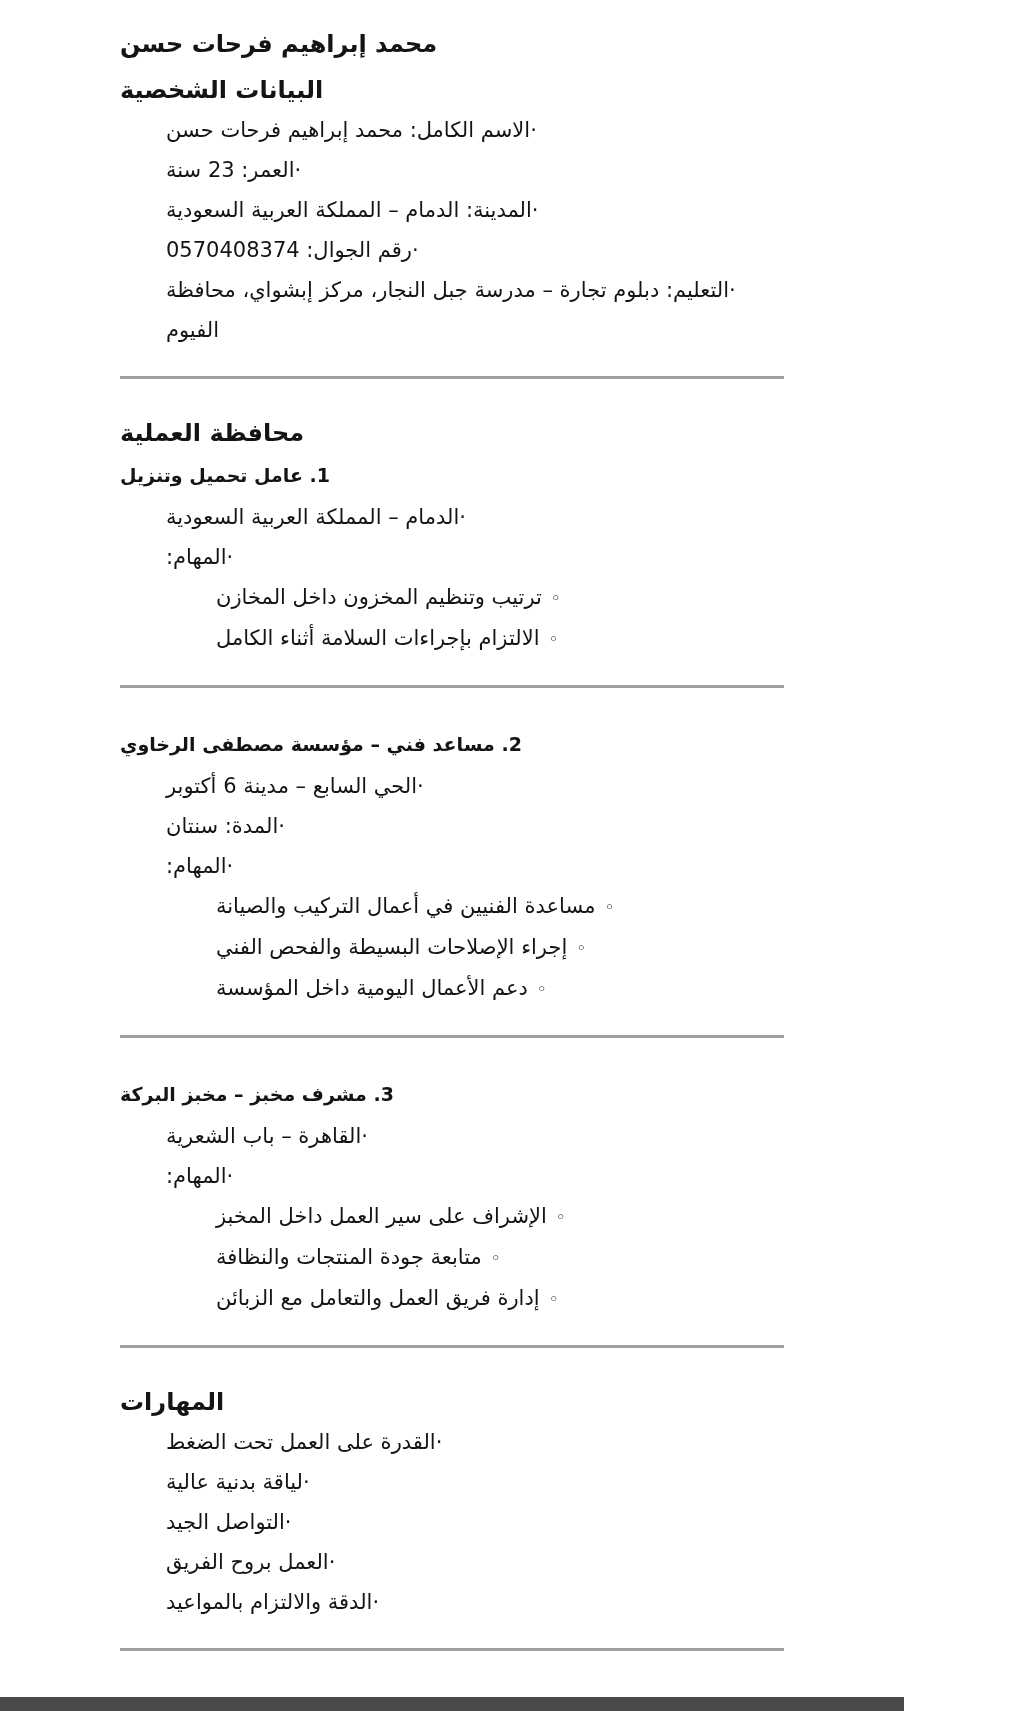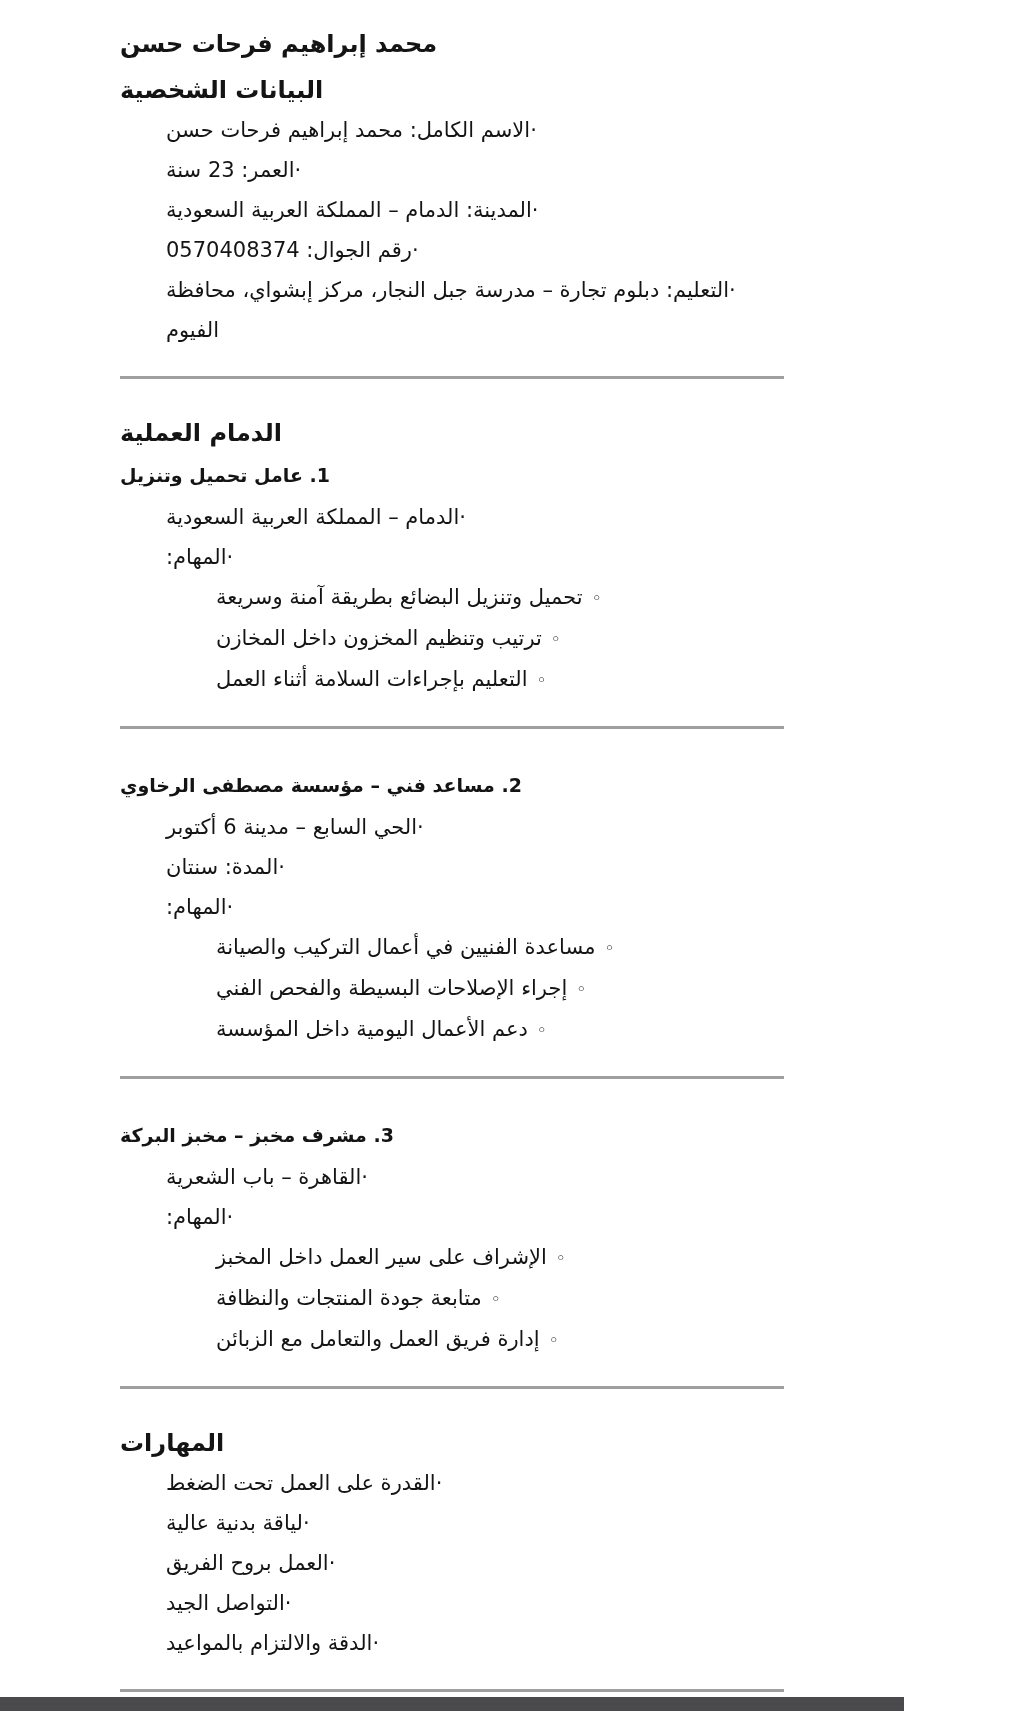--- a/index.html
+++ b/index.html
@@ -68,28 +68,27 @@
     <h2 class="sec-heading">البيانات الشخصية</h2>
 
     <p class="li l1"><span class="mk1">·</span><span class="lbl">الاسم الكامل:</span><span class="val"> محمد إبراهيم فرحات حسن</span></p>
     <p class="li l1"><span class="mk1">·</span><span class="lbl">العمر:</span><span class="val"> 23 سنة</span></p>
     <p class="li l1"><span class="mk1">·</span><span class="lbl">المدينة:</span><span class="val"> الدمام – المملكة العربية السعودية</span></p>
     <p class="li l1"><span class="mk1">·</span><span class="lbl">رقم الجوال:</span><span class="val"> 0570408374</span></p>
     <p class="li l1"><span class="mk1">·</span><span class="lbl">التعليم:</span><span class="val"> دبلوم تجارة – مدرسة جبل النجار، مركز إبشواي، محافظة الفيوم</span></p>
 
     <div class="divider"></div>
 
-    <h2 class="sec-heading">الدمام العملية</h2>
+    <h2 class="sec-heading">محافظة العملية</h2>
 
     <h3 class="job-title">1. عامل تحميل وتنزيل</h3>
     <p class="li l1"><span class="mk1">·</span><span class="lbl"></span><span class="val">الدمام – المملكة العربية السعودية</span></p>
     <p class="li l1"><span class="mk1">·</span><span class="lbl"></span><span class="val">المهام:</span></p>
-    <p class="li l2"><span class="mk2">◦</span><span class="val">تحميل وتنزيل البضائع بطريقة آمنة وسريعة</span></p>
     <p class="li l2"><span class="mk2">◦</span><span class="val">ترتيب وتنظيم المخزون داخل المخازن</span></p>
-    <p class="li l2"><span class="mk2">◦</span><span class="val">التعليم بإجراءات السلامة أثناء العمل</span></p>
+    <p class="li l2"><span class="mk2">◦</span><span class="val">الالتزام بإجراءات السلامة أثناء الكامل</span></p>
 
     <div class="divider"></div>
 
     <h3 class="job-title">2. مساعد فني – مؤسسة مصطفى الرخاوي</h3>
     <p class="li l1"><span class="mk1">·</span><span class="lbl"></span><span class="val">الحي السابع – مدينة 6 أكتوبر</span></p>
     <p class="li l1"><span class="mk1">·</span><span class="lbl">المدة:</span><span class="val"> سنتان</span></p>
     <p class="li l1"><span class="mk1">·</span><span class="lbl"></span><span class="val">المهام:</span></p>
     <p class="li l2"><span class="mk2">◦</span><span class="val">مساعدة الفنيين في أعمال التركيب والصيانة</span></p>
     <p class="li l2"><span class="mk2">◦</span><span class="val">إجراء الإصلاحات البسيطة والفحص الفني</span></p>
     <p class="li l2"><span class="mk2">◦</span><span class="val">دعم الأعمال اليومية داخل المؤسسة</span></p>
@@ -101,22 +100,22 @@
     <p class="li l1"><span class="mk1">·</span><span class="lbl"></span><span class="val">المهام:</span></p>
     <p class="li l2"><span class="mk2">◦</span><span class="val">الإشراف على سير العمل داخل المخبز</span></p>
     <p class="li l2"><span class="mk2">◦</span><span class="val">متابعة جودة المنتجات والنظافة</span></p>
     <p class="li l2"><span class="mk2">◦</span><span class="val">إدارة فريق العمل والتعامل مع الزبائن</span></p>
 
     <div class="divider"></div>
 
     <h2 class="sec-heading">المهارات</h2>
     <p class="li l1"><span class="mk1">·</span><span class="lbl"></span><span class="val">القدرة على العمل تحت الضغط</span></p>
     <p class="li l1"><span class="mk1">·</span><span class="lbl"></span><span class="val">لياقة بدنية عالية</span></p>
+    <p class="li l1"><span class="mk1">·</span><span class="lbl"></span><span class="val">التواصل الجيد</span></p>
     <p class="li l1"><span class="mk1">·</span><span class="lbl"></span><span class="val">العمل بروح الفريق</span></p>
-    <p class="li l1"><span class="mk1">·</span><span class="lbl"></span><span class="val">التواصل الجيد</span></p>
     <p class="li l1"><span class="mk1">·</span><span class="lbl"></span><span class="val">الدقة والالتزام بالمواعيد</span></p>
 
     <div class="divider"></div>
 
   </div>
 
   <div class="bottom-bar"></div>
 </div>
 
 </body></html>

